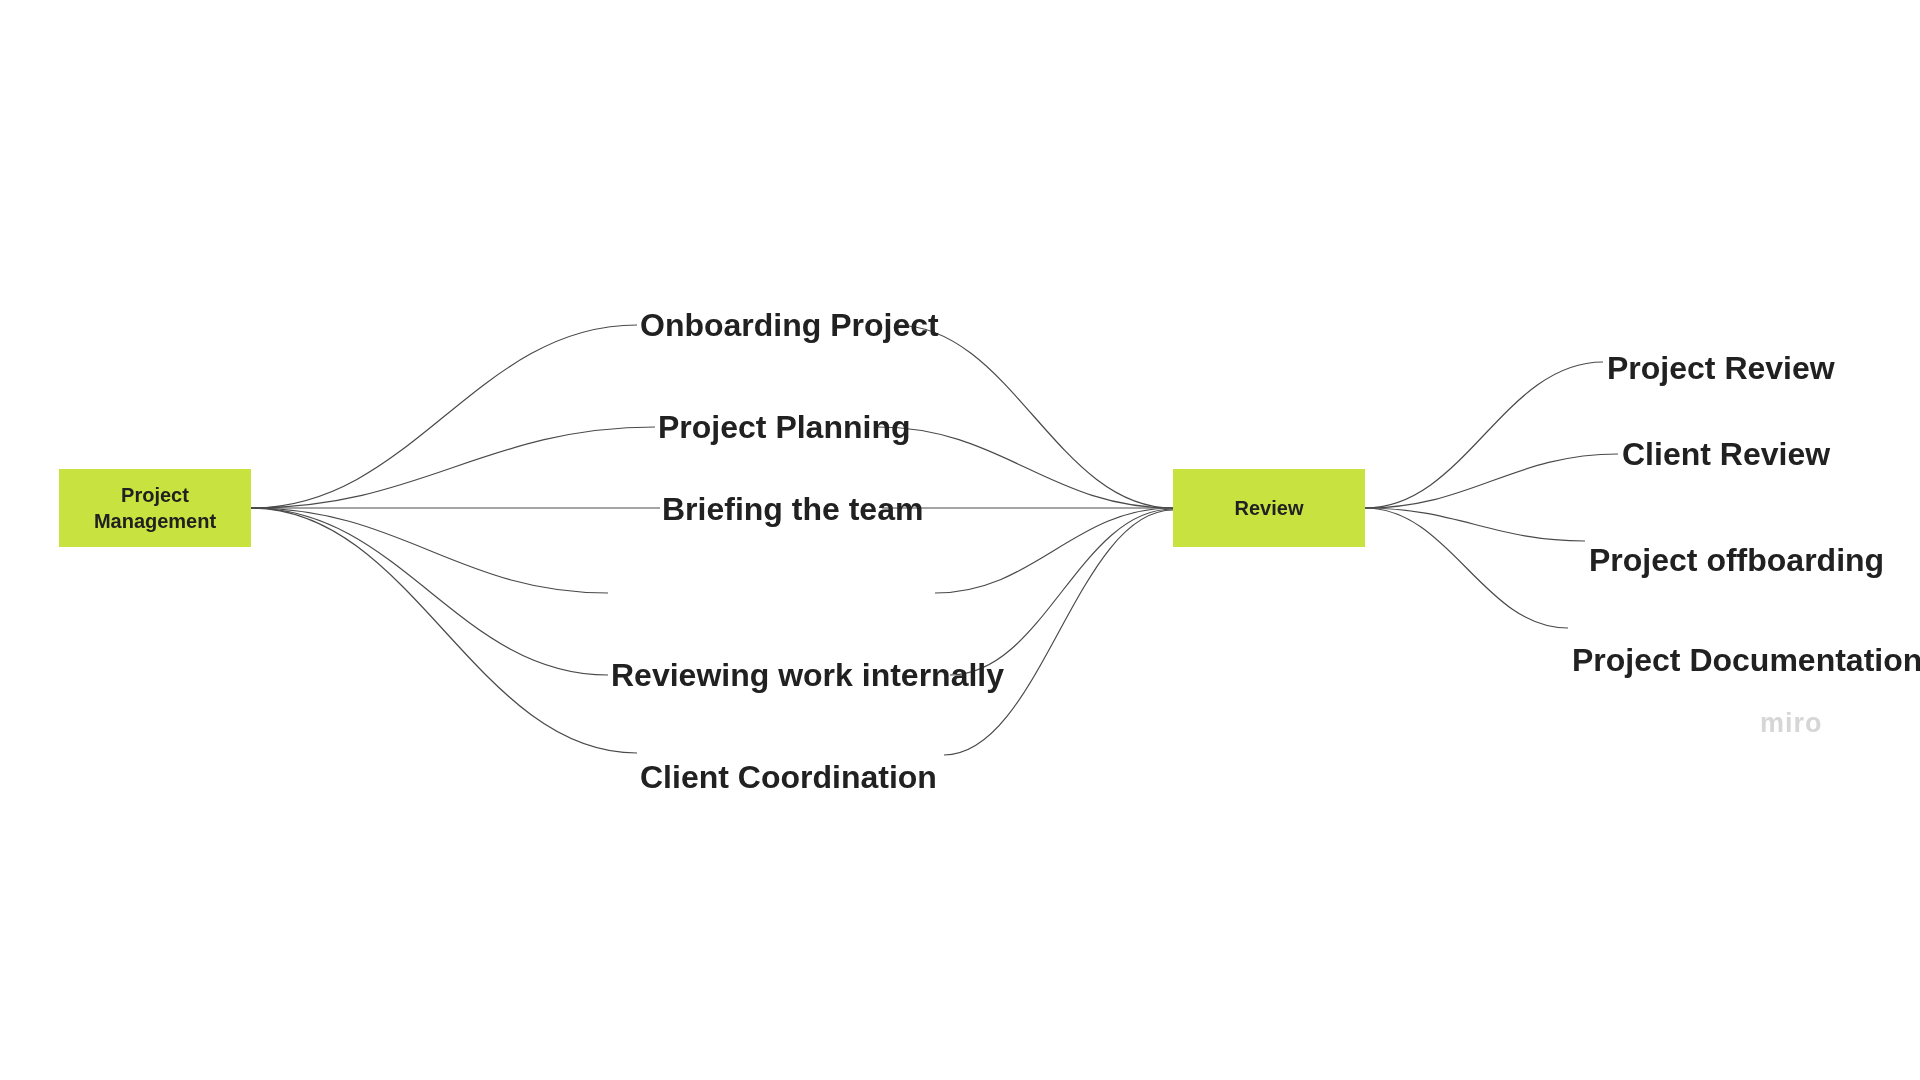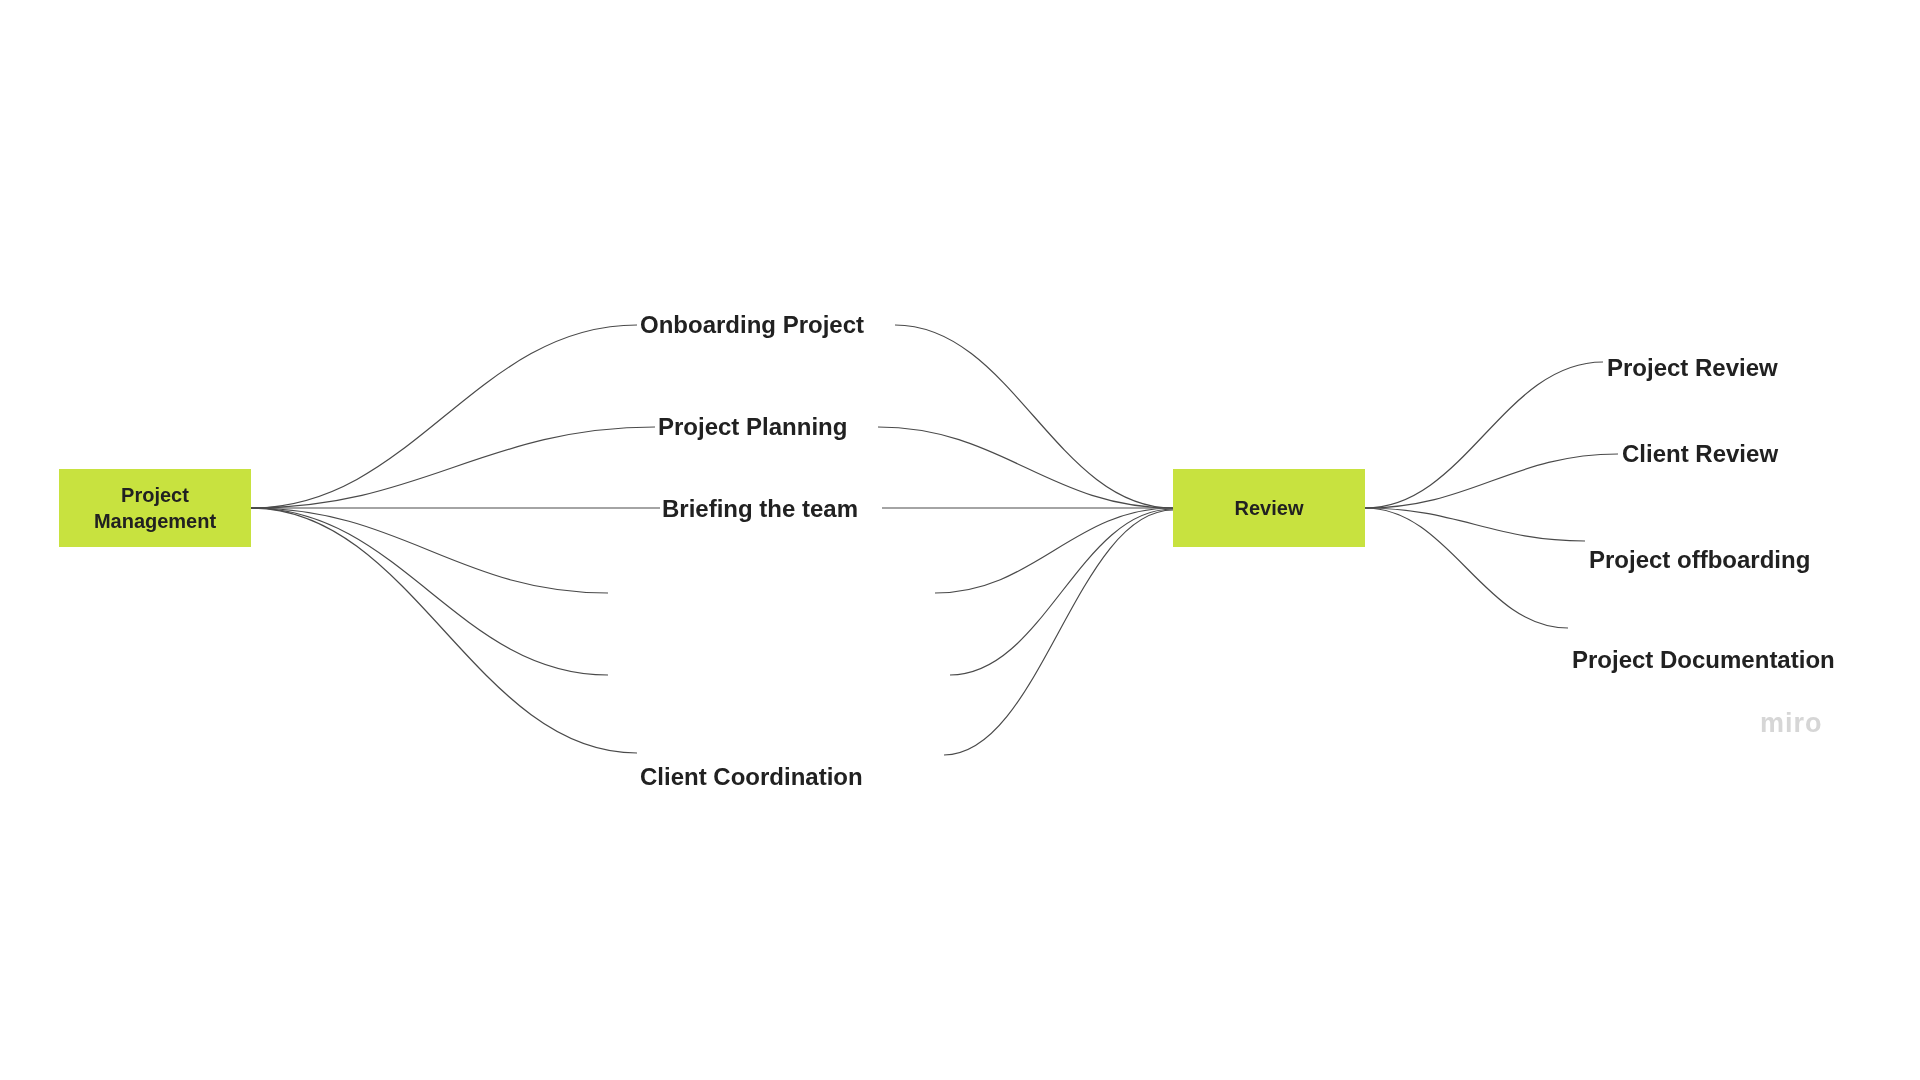--- a/index.html
+++ b/index.html
@@ -37,21 +37,21 @@
     color: var(--text-color, #1f1f1f);
     cursor: pointer;
   }
   #root-node { left: 59px; top: 469px; }
   #hub-node  { left: 1173px; top: 469px; }
   .branch-label {
     position: absolute;
     height: 32px;
     line-height: 32px;
     font-weight: bold;
-    font-size: 24px;
+    font-size: 32px;
     color: var(--text-color, #212121);
     white-space: nowrap;
     cursor: pointer;
   }
   
   .lbl-0 { left: 640px; top: 309px; }
   .lbl-1 { left: 658px; top: 411px; text-align: right; }
   .lbl-2 { left: 662px; top: 493px; }
   .lbl-3 { left: 611px; top: 577px; }
   .lbl-4 { left: 611px; top: 659px; }
@@ -104,20 +104,21 @@
     <path class="edge" d="M 1365 508 C 1450 508, 1483 628, 1568 628"></path>
   </svg>
 
   <div id="root-node" class="node-box">Project Management</div>
 
   <div id="hub-node" class="node-box">Review</div>
 
   <div class="branch-label lbl-0">Onboarding Project</div>
   <div class="branch-label lbl-1">Project Planning</div>
   <div class="branch-label lbl-2">Briefing the team</div>
+  <div class="branch-label lbl-4">Reviewing work internally</div>
   <div class="branch-label lbl-5">Client Coordination</div>
 
   <div class="branch-label rlbl-0">Project Review</div>
   <div class="branch-label rlbl-1">Client Review</div>
   <div class="branch-label rlbl-2">Project offboarding</div>
   <div class="branch-label rlbl-3">Project Documentation</div>
 
   <div id="watermark">miro</div>
 
 </div>

